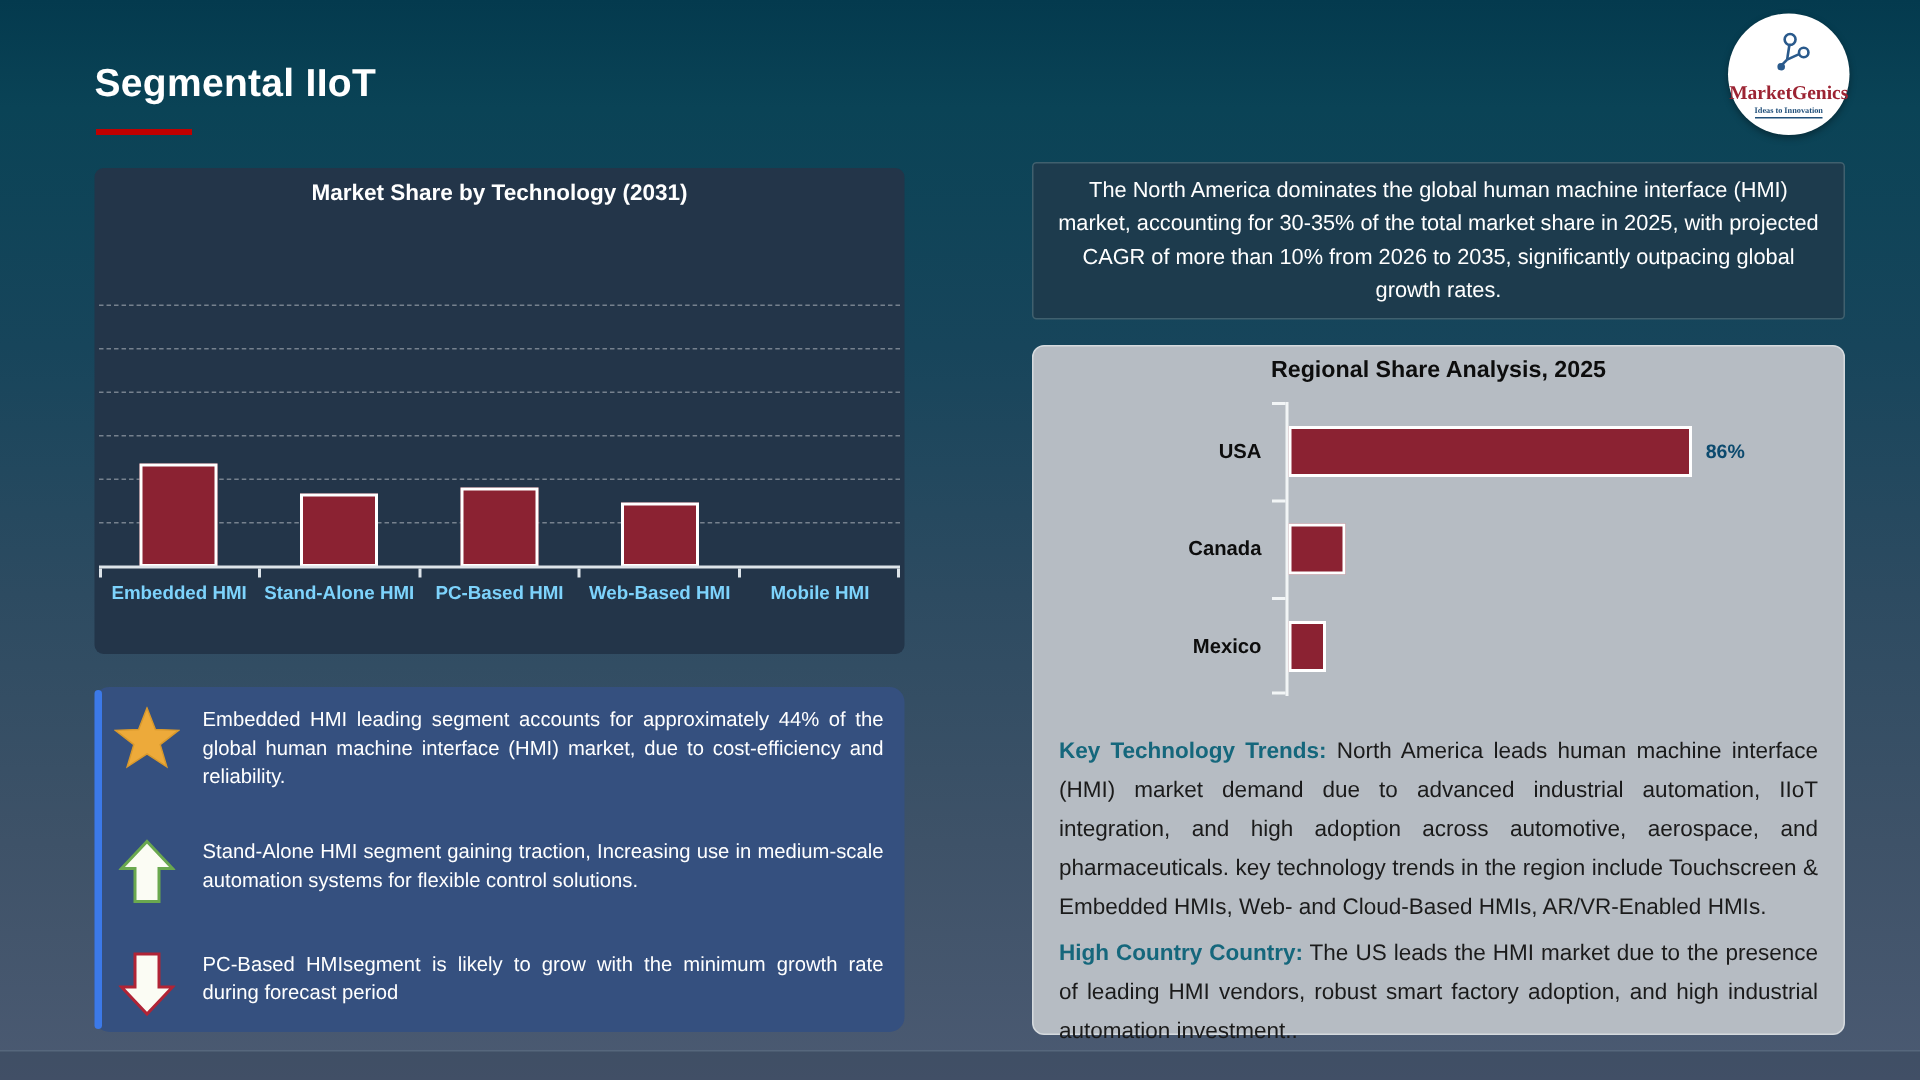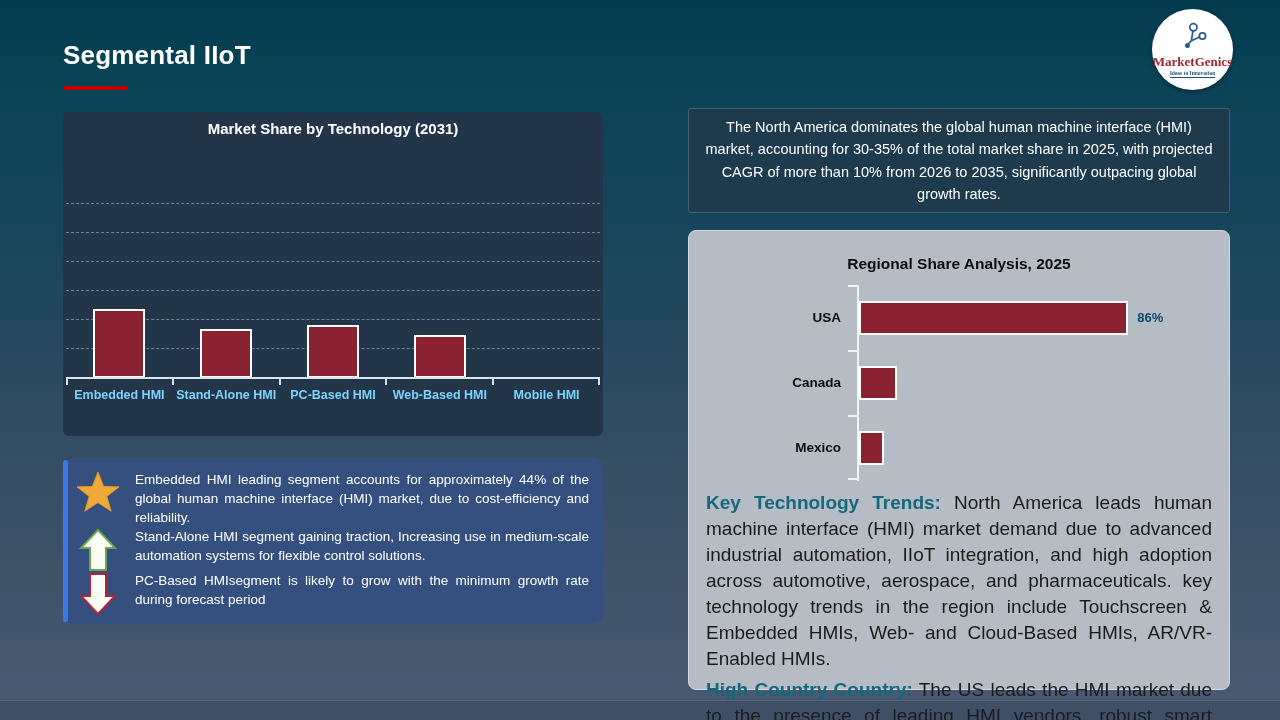--- a/index.html
+++ b/index.html
@@ -29,46 +29,46 @@
   .tech-bars{position:absolute;left:0;right:0;bottom:0;top:0;display:flex;align-items:flex-end;}
   .tech-col{width:20%;display:flex;flex-direction:column;align-items:center;justify-content:flex-end;}
   .tech-bar{width:52px;background:#8b2232;border:2px solid #ffffff;box-sizing:border-box;}
   .tech-val{color:#ffffff;font-size:13px;margin-bottom:3px;}
   .tech-axis{position:absolute;left:3px;right:3px;top:265px;height:0;border-top:2px solid #dde4e9;}
   .tech-ticks{position:absolute;left:3px;right:3px;top:267px;height:6px;display:flex;justify-content:space-between;}
   .tech-ticks span{width:2px;height:6px;background:#dde4e9;}
   .tech-labels{position:absolute;left:3px;right:3px;top:276px;display:flex;}
   .tech-cat{width:20%;text-align:center;color:#7dd3fc;font-weight:bold;font-size:12.5px;}
   
-  .insights{position:absolute;left:63px;top:458px;width:540px;height:166px;
+  .insights{position:absolute;left:63px;top:458px;width:540px;height:230px;
     background:#35507f;border-radius:10px;box-sizing:border-box;
     padding:13px 14px 10px 12px;display:flex;flex-direction:column;justify-content:space-between;align-items:flex-end;}
   .insights::before{content:"";position:absolute;left:0;top:2px;bottom:2px;width:5px;
     background:#3c79e8;border-radius:4px;}
   .insight-row{display:flex;align-items:flex-start;gap:14px;}
   .insight-icon{flex:0 0 46px;display:flex;justify-content:center;}
   .insight-text{color:#ffffff;font-size:13.5px;line-height:1.4;text-align:justify;margin:0;}
   
   .summary-box{position:absolute;left:688px;top:108px;width:542px;height:105px;
     background:#1d3b4d;border:1px solid #40606e;border-radius:3px;box-sizing:border-box;
     display:flex;align-items:center;}
   .summary-box p{margin:0;width:100%;padding:0 12px;text-align:center;color:#ffffff;
     font-size:14.5px;font-weight:normal;line-height:1.52;}
   
   .region-panel{position:absolute;left:688px;top:230px;width:542px;height:460px;
     background:#b6bcc3;border:1px solid #d5dade;border-radius:8px;box-sizing:border-box;}
-  .region-title{text-align:center;color:#0d0d0d;font-size:15.5px;font-weight:bold;padding-top:24px;}
+  .region-title{text-align:center;color:#0d0d0d;font-size:15.5px;font-weight:bold;padding-top:7px;}
   .hchart{position:relative;margin-top:12px;height:196px;}
   .hchart-axis{position:absolute;left:168px;top:0;bottom:0;width:2px;background:#f2f5f6;}
   .hchart-tick{position:absolute;left:159px;width:9px;height:2px;background:#f2f5f6;}
   .hrow{display:flex;align-items:center;height:65px;}
   .hlabel{width:152px;text-align:right;padding-right:18px;font-weight:bold;font-size:13.5px;color:#0d0d0d;}
   .hbar{height:34px;background:#8b2232;border:2px solid #ffffff;box-sizing:border-box;}
   .hval{margin-left:9px;font-weight:bold;font-size:13px;color:#0c4a6e;}
-  .region-text{margin:9px 17px 0;font-size:19px;line-height:26px;text-align:justify;color:#1b1b1b;}
+  .region-text{margin:24px 17px 0;font-size:15px;line-height:26px;text-align:justify;color:#1b1b1b;}
   .region-text.second{margin-top:5px;}
   .lead{color:#15677c;font-weight:bold;}
 </style>
 </head>
 <body>
 
 <div class="slide">
 
   <h1 class="page-title">Segmental IIoT</h1>
   <div class="title-underline"></div>

